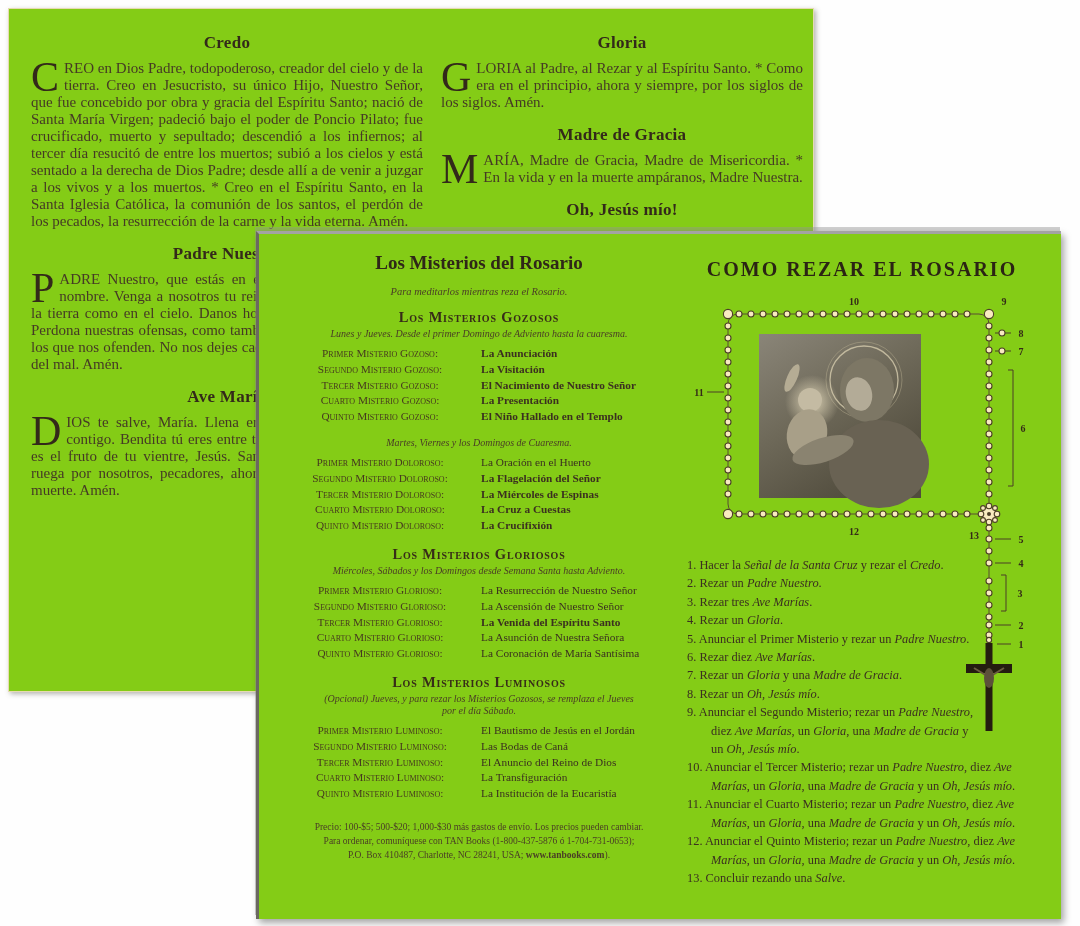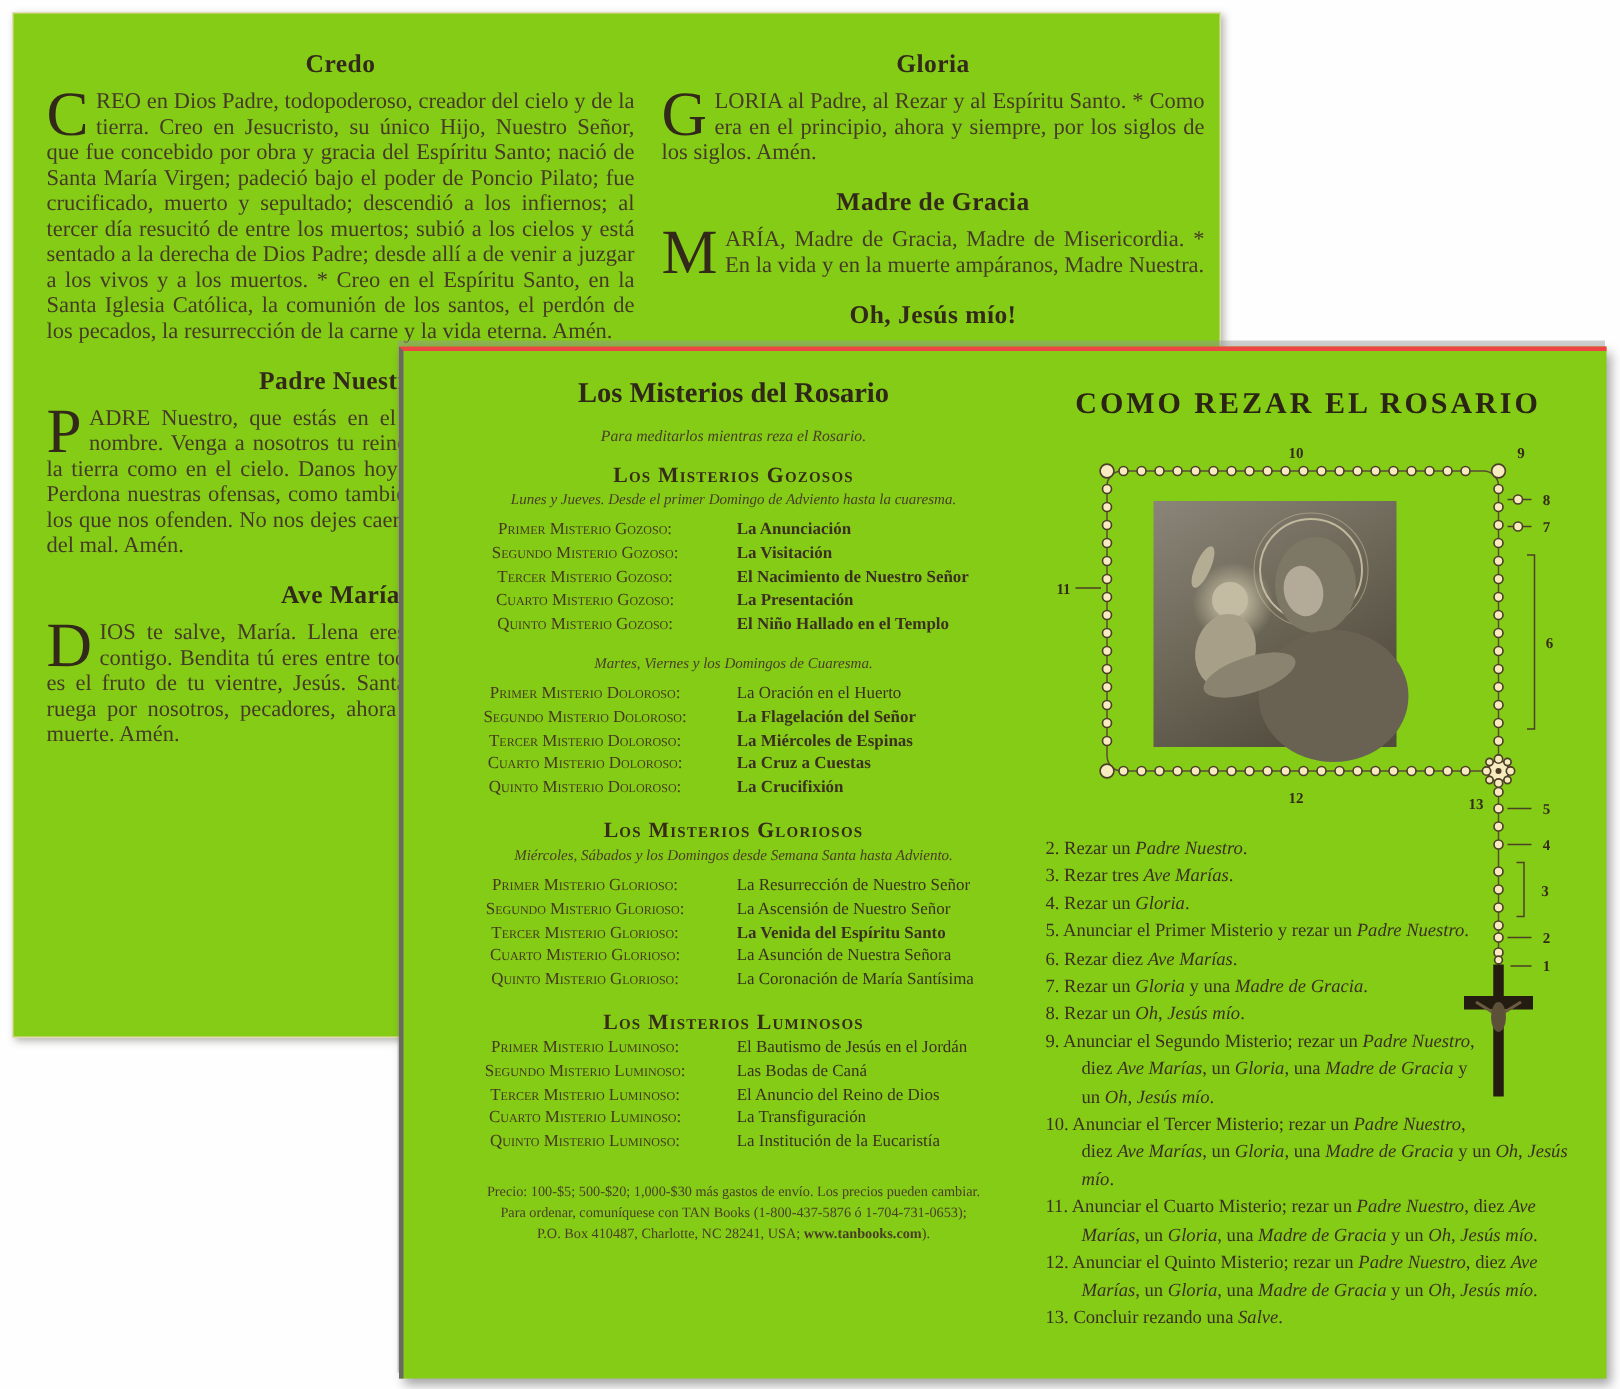--- a/index.html
+++ b/index.html
@@ -1,22 +1,22 @@
 <!DOCTYPE html>
 <html><head>
 <meta charset="utf-8">
 <style>
   html,body{margin:0;padding:0;background:#ffffff;}
   .canvas{position:relative;width:1080px;height:926px;background:#fefefe;overflow:hidden;
           font-family:"Liberation Serif","DejaVu Serif",serif;color:#3b3120;}
   .card{position:absolute;background:#84cc16;}
   .card.back{left:8px;top:8px;width:804px;height:682px;
              border:1px solid #e6dbb0;box-shadow:2px 2px 5px rgba(90,90,80,.45);}
-  .card.front{left:266px;top:231px;width:802px;height:685px;
-              border-top:3px solid #ef4444;border-left:3px solid #6b6860;
+  .card.front{left:256px;top:231px;width:802px;height:685px;
+              border-top:3px solid #a3a3a3;border-left:3px solid #6b6860;
               box-shadow:3px 4px 7px rgba(0,0,0,.35), -1px -4px 0 rgba(150,150,150,.45);}
   
   .bcol{position:absolute;top:10px;}
   .bcol1{left:22px;width:392px;}
   .bcol2{left:432px;width:362px;}
   .prayer-heading{text-align:center;font-weight:bold;font-size:17px;margin:14px 0 7px;color:#33291a;letter-spacing:.3px;}
   .prayer-body{font-size:15px;line-height:17px;text-align:justify;color:#453a25;}
   .drop-cap{float:left;font-size:42px;line-height:31px;padding:2px 5px 0 0;color:#33291a;}
   
   .fleft{position:absolute;left:26px;top:8px;width:388px;text-align:center;}
@@ -127,20 +127,21 @@
               <div class="mlabel">Tercer Misterio Glorioso:</div>
               <div class="mvalue b">La Venida del Espíritu Santo</div>
               <div class="mlabel">Cuarto Misterio Glorioso:</div>
               <div class="mvalue">La Asunción de Nuestra Señora</div>
               <div class="mlabel">Quinto Misterio Glorioso:</div>
               <div class="mvalue">La Coronación de María Santísima</div>
             </div>
           </div>
           <div class="group">
             <div class="group-title">Los Misterios Luminosos</div>
+            <div class="group-days">(Opcional) Jueves, y para rezar los Misterios Gozosos, se remplaza el Jueves por el día Sábado.</div>
             <div class="rows">
               <div class="mlabel">Primer Misterio Luminoso:</div>
               <div class="mvalue">El Bautismo de Jesús en el Jordán</div>
               <div class="mlabel">Segundo Misterio Luminoso:</div>
               <div class="mvalue">Las Bodas de Caná</div>
               <div class="mlabel">Tercer Misterio Luminoso:</div>
               <div class="mvalue">El Anuncio del Reino de Dios</div>
               <div class="mlabel">Cuarto Misterio Luminoso:</div>
               <div class="mvalue">La Transfiguración</div>
               <div class="mlabel">Quinto Misterio Luminoso:</div>
@@ -317,20 +318,21 @@
         <path class="dline" d="M 330 283 h 5 v 36 h -5"></path>
         <text class="dlabel" x="349" y="305" text-anchor="middle">3</text>
         <line class="dline" x1="324" y1="333" x2="340" y2="333"></line>
         <text class="dlabel" x="350" y="336.5" text-anchor="middle">2</text>
         <line class="dline" x1="326" y1="352" x2="340" y2="352"></line>
         <text class="dlabel" x="350" y="355.5" text-anchor="middle">1</text>
       </svg>
 
       <div class="steps">
         <div class="pendant-spacer"></div>
+      <div class="step"><span>1. </span><span>Hacer la </span><i>Señal de la Santa Cruz</i><span> y rezar el </span><i>Credo</i><span>.</span></div>
           <div class="step"><span>2. </span><span>Rezar un </span><i>Padre Nuestro</i><span>.</span></div>
           <div class="step"><span>3. </span><span>Rezar tres </span><i>Ave Marías</i><span>.</span></div>
           <div class="step"><span>4. </span><span>Rezar un </span><i>Gloria</i><span>.</span></div>
           <div class="step"><span>5. </span><span>Anunciar el Primer Misterio y rezar un </span><i>Padre Nuestro</i><span>.</span></div>
           <div class="step"><span>6. </span><span>Rezar diez </span><i>Ave Marías</i><span>.</span></div>
           <div class="step"><span>7. </span><span>Rezar un </span><i>Gloria</i><span> y una </span><i>Madre de Gracia</i><span>.</span></div>
           <div class="step"><span>8. </span><span>Rezar un </span><i>Oh, Jesús mío</i><span>.</span></div>
           <div class="step"><span>9. </span><span>Anunciar el Segundo Misterio; rezar un </span><i>Padre Nuestro</i><span>, diez </span><i>Ave Marías</i><span>, un </span><i>Gloria</i><span>, una </span><i>Madre de Gracia</i><span> y un </span><i>Oh, Jesús mío</i><span>.</span></div>
           <div class="step"><span>10. </span><span>Anunciar el Tercer Misterio; rezar un </span><i>Padre Nuestro</i><span>, diez </span><i>Ave Marías</i><span>, un </span><i>Gloria</i><span>, una </span><i>Madre de Gracia</i><span> y un </span><i>Oh, Jesús mío</i><span>.</span></div>
           <div class="step"><span>11. </span><span>Anunciar el Cuarto Misterio; rezar un </span><i>Padre Nuestro</i><span>, diez </span><i>Ave Marías</i><span>, un </span><i>Gloria</i><span>, una </span><i>Madre de Gracia</i><span> y un </span><i>Oh, Jesús mío</i><span>.</span></div>

